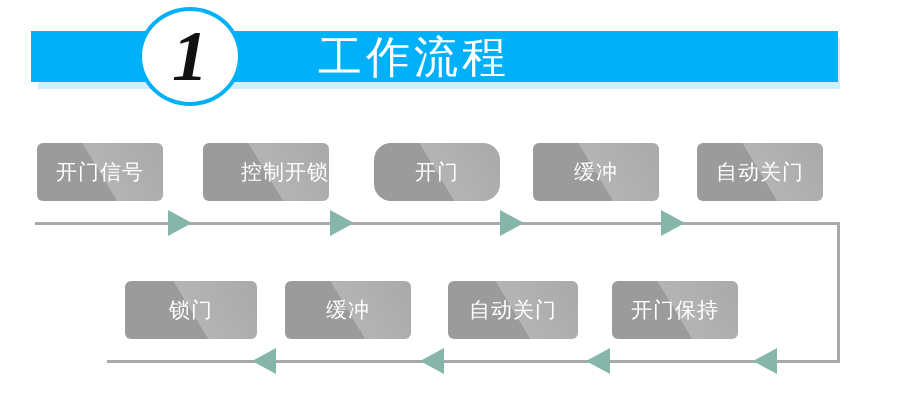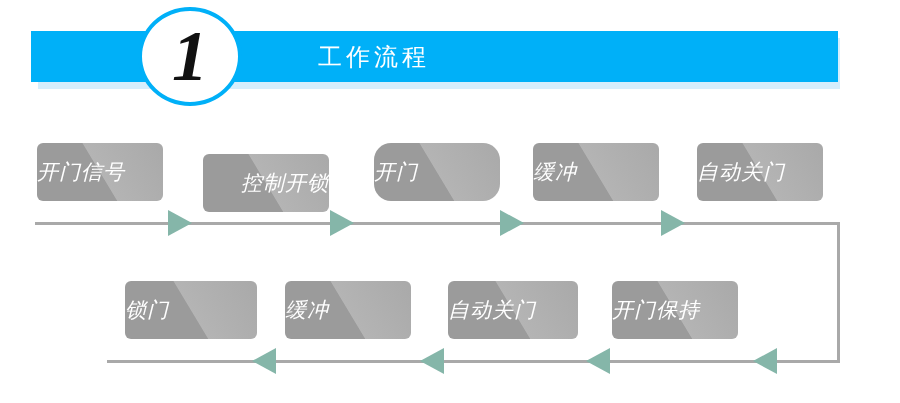--- a/index.html
+++ b/index.html
@@ -35,21 +35,21 @@
     height: 51px;
     background: #00b0f8;
   }
   .header-title {
     position: absolute;
     left: 318px;
     top: 31px;
     height: 51px;
     line-height: 51px;
     color: #ffffff;
-    font-size: 24px;
+    font-size: 44px;
     letter-spacing: 4px;
     white-space: nowrap;
     font-weight: normal;
   }
   .badge-circle {
     position: absolute;
     left: 138px;
     top: 7px;
     width: 104px;
     height: 99px;
@@ -75,26 +75,25 @@
 
   
   .pbox {
     position: absolute;
     border-radius: 6px;
     box-sizing: border-box;
     background:
       linear-gradient(59deg, #9b9b9b 0%, #9b9b9b 49.6%, #b4b4b4 50.2%, #a9a9a9 100%);
     display: flex;
     align-items: center;
-    justify-content: flex-start;
+    justify-content: center;
     color: #ffffff;
     font-size: 21px;
     letter-spacing: 1px;
     white-space: nowrap;
-    font-style: italic;
   }
 
   
   .hline {
     position: absolute;
     height: 3px;
     background: #a9a9a9;
   }
   .vline {
     position: absolute;
@@ -130,21 +129,21 @@
 
   <div id="diagram-layer">
       <div class="hline" style="left: 35px; top: 222px; width: 805px;"></div>
       <div class="arrow arrow-right" style="left: 168px; top: 210px;"></div>
       <div class="arrow arrow-right" style="left: 330px; top: 210px;"></div>
       <div class="arrow arrow-right" style="left: 500px; top: 210px;"></div>
       <div class="arrow arrow-right" style="left: 661px; top: 210px;"></div>
       <div class="pbox" style="left: 37px; top: 143px; width: 126px; height: 58px;">
         <span>开门信号</span>
       </div>
-      <div class="pbox" style="left: 203px; top: 154px; width: 126px; height: 58px; padding-left: 38px;">
+      <div class="pbox" style="left: 203px; top: 143px; width: 126px; height: 58px; padding-left: 38px;">
         <span>控制开锁</span>
       </div>
       <div class="pbox" style="left: 374px; top: 143px; width: 126px; height: 58px; border-radius: 17px;">
         <span>开门</span>
       </div>
       <div class="pbox" style="left: 533px; top: 143px; width: 126px; height: 58px;">
         <span>缓冲</span>
       </div>
       <div class="pbox" style="left: 697px; top: 143px; width: 126px; height: 58px;">
         <span>自动关门</span>

